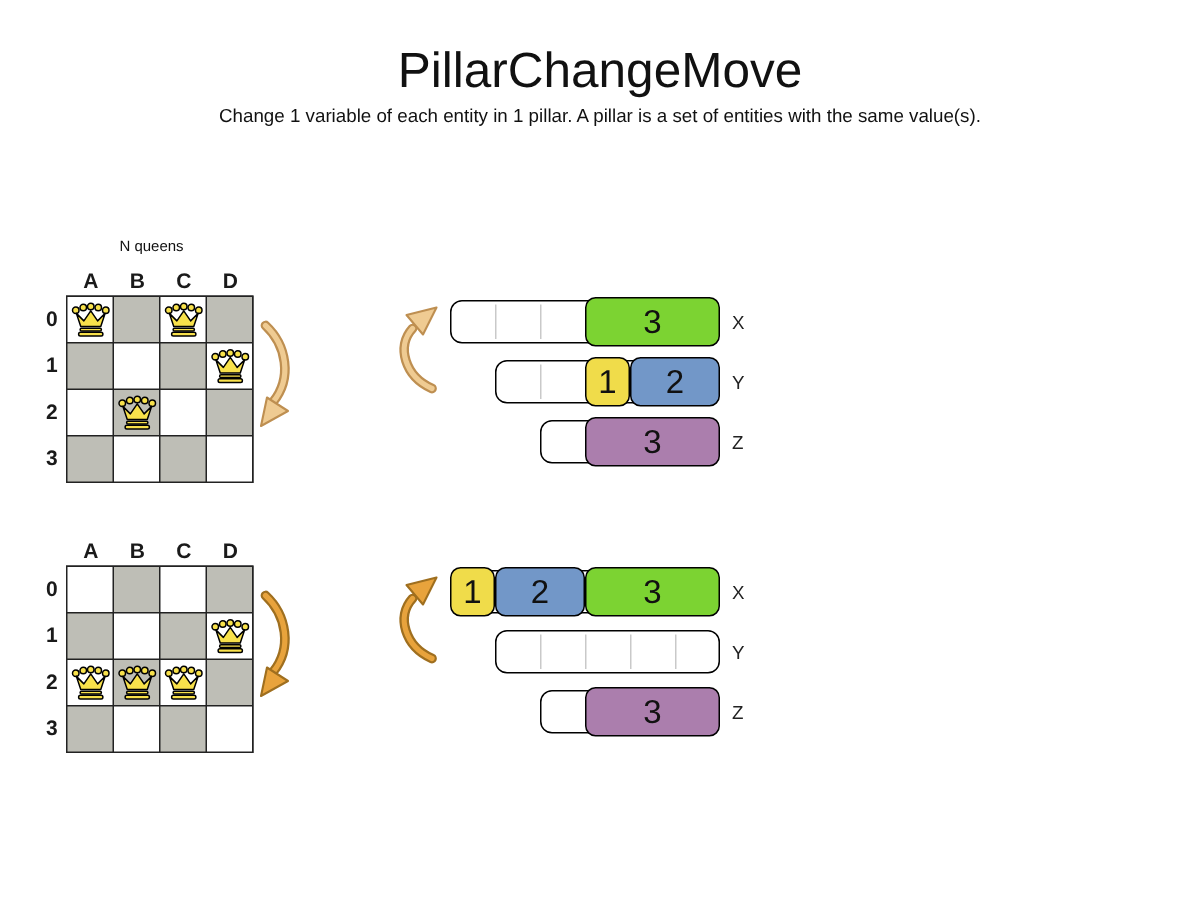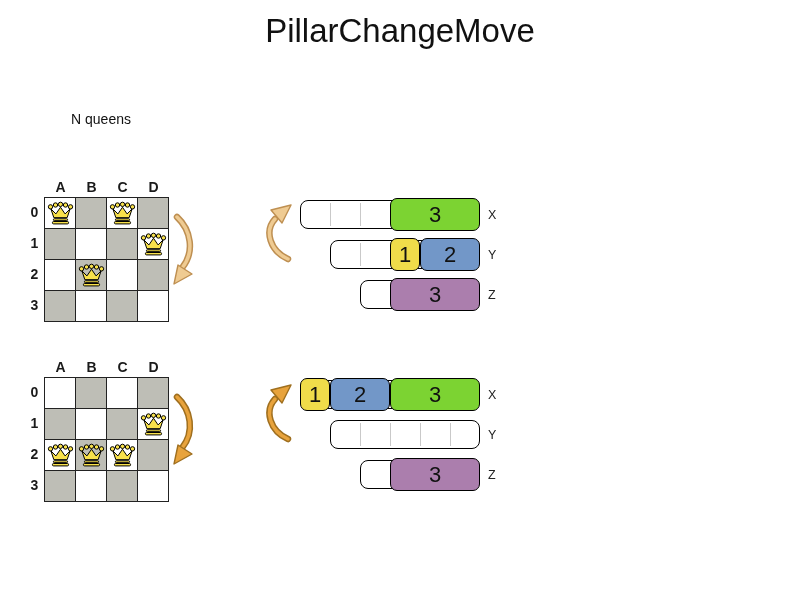--- a/index.html
+++ b/index.html
@@ -1,20 +1,20 @@
 <!DOCTYPE html>
 <html><head>
 <meta charset="utf-8">
 <style>
   html,body{margin:0;padding:0;background:#fff;}
   .canvas{position:relative;width:800px;height:600px;background:#fff;overflow:hidden;
           font-family:"Liberation Sans",sans-serif;color:#111;}
-  .title{position:absolute;top:12px;left:0;width:100%;text-align:center;font-size:33px;}
+  .title{position:absolute;top:28px;left:0;width:100%;text-align:center;font-size:33px;}
   .subtitle{position:absolute;top:70px;left:0;width:100%;text-align:center;font-size:12.5px;}
-  .section-label{position:absolute;font-size:14px;}
+  .section-label{position:absolute;font-size:10px;margin-top:48px;}
   #nq-label{left:0;width:202px;top:111px;text-align:center;}
   #cb-label{left:299px;width:200px;top:111px;text-align:center;}
 
   .board-mount{position:absolute;}
   .board-headers{display:flex;margin-left:20px;height:16px;margin-bottom:2px;}
   .col-header{width:31px;text-align:center;font-weight:700;font-size:14px;color:#1a1a1a;}
   .board-body{display:flex;}
   .row-labels{display:flex;flex-direction:column;width:19px;}
   .row-label{height:31px;line-height:31px;text-align:center;font-weight:700;font-size:14px;color:#1a1a1a;}
   .board-grid{display:grid;grid-template-columns:repeat(4,30px);grid-auto-rows:30px;gap:1px;
@@ -29,20 +29,21 @@
          display:flex;align-items:center;justify-content:center;font-size:22px;color:#111;}
   .bar-label{position:absolute;font-size:12.5px;color:#222;width:16px;}
 
   .arrow{position:absolute;}
 </style>
 </head>
 <body>
 
 <div class="canvas">
   <div class="title">PillarChangeMove</div>
+  <div class="subtitle">Change 1 variable of each entity in 1 pillar. A pillar is a set of entities with the same value(s).</div>
   <div class="section-label" id="nq-label">N queens</div>
 
   <div class="board-mount" style="left:25px;top:179px">
       <div class="board-headers">
         <div class="col-header">A</div>
         <div class="col-header">B</div>
         <div class="col-header">C</div>
         <div class="col-header">D</div>
       </div>
       <div class="board-body">

